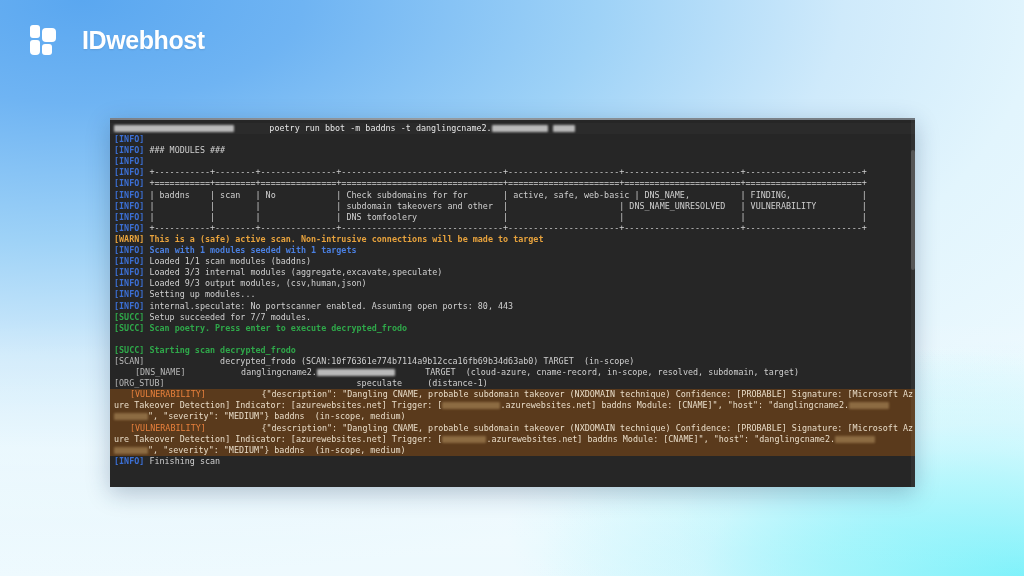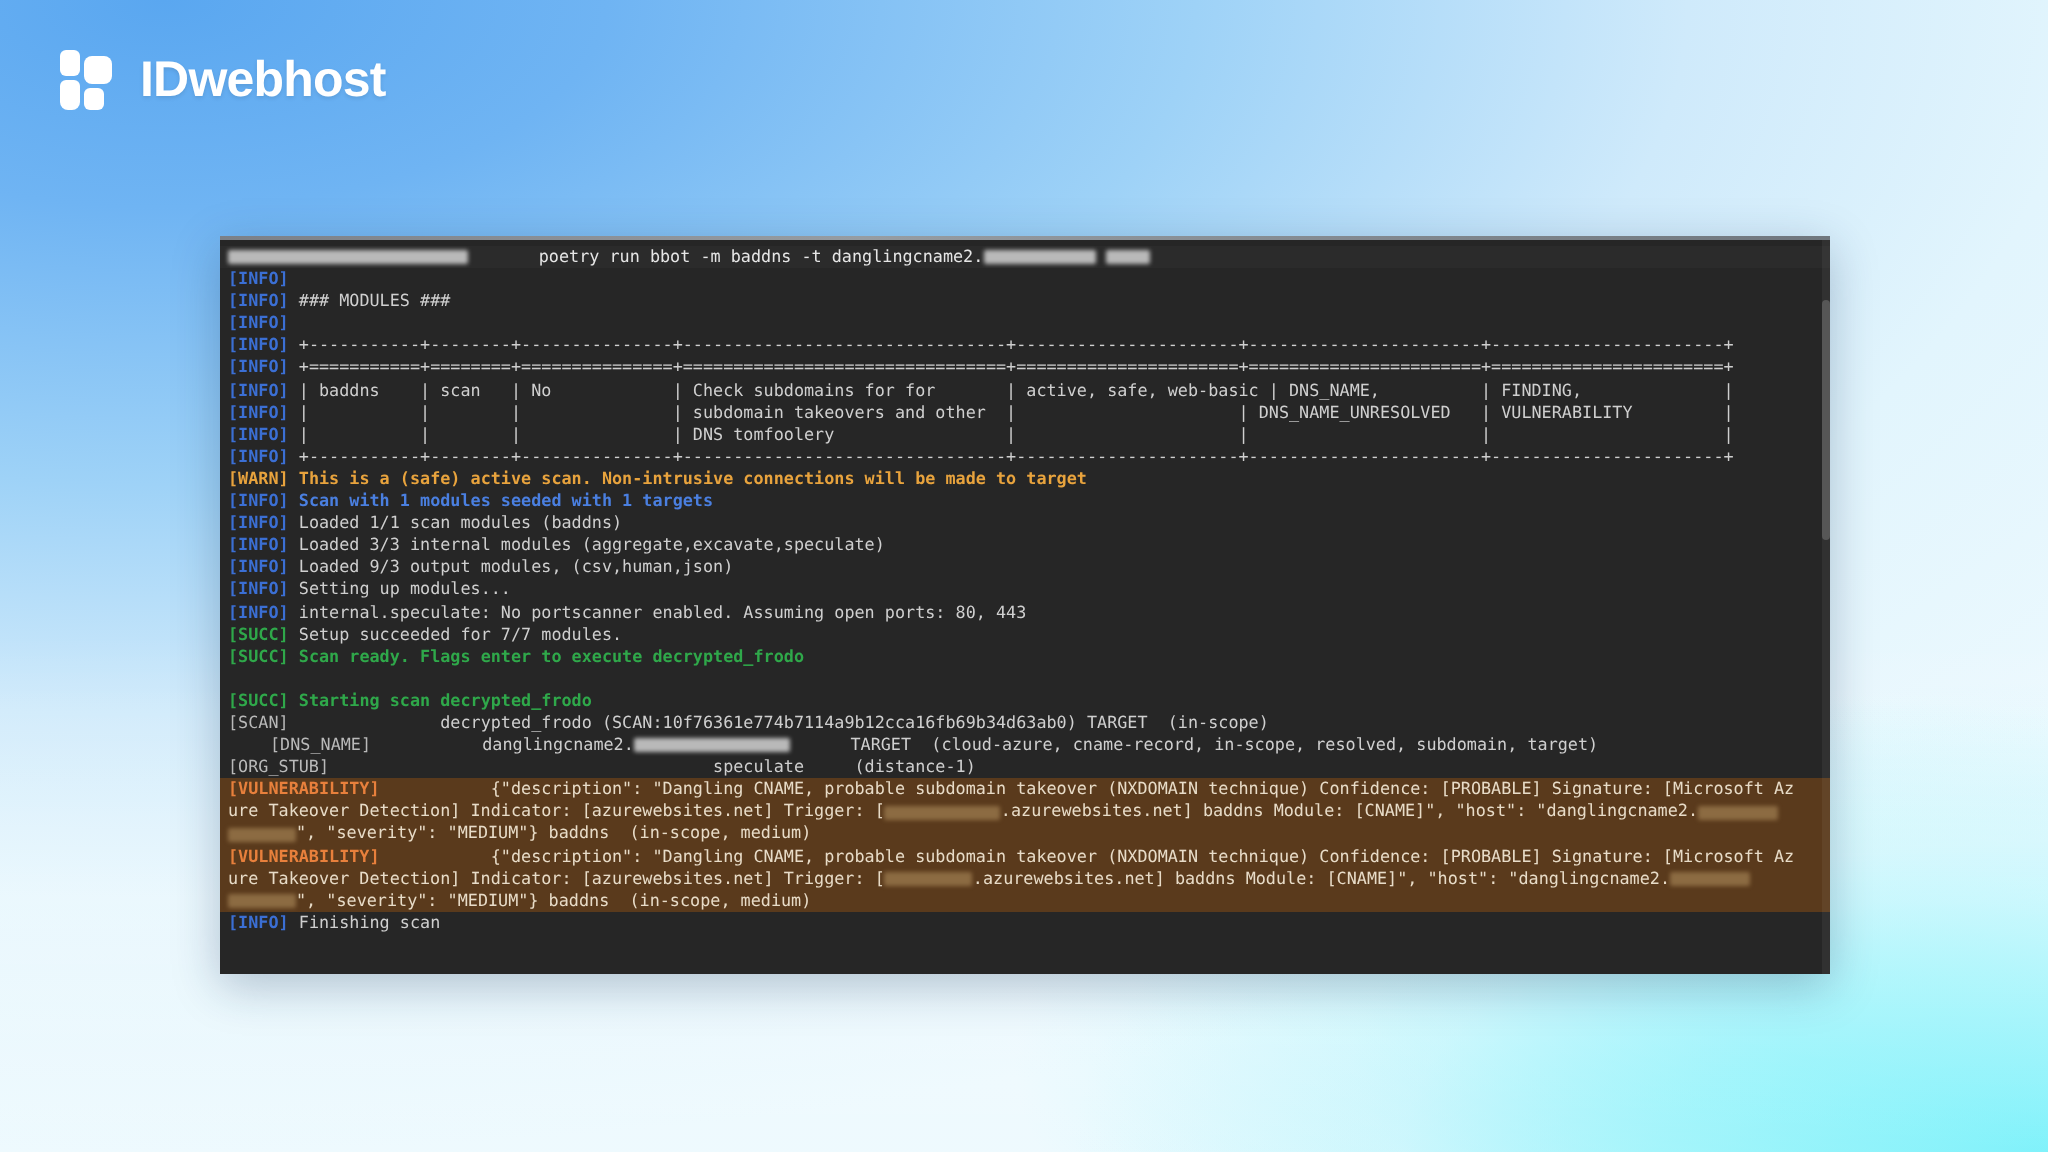--- a/index.html
+++ b/index.html
@@ -22,21 +22,21 @@
       radial-gradient(55% 45% at 88% 92%, rgba(120,240,252,.85) 0%, rgba(160,245,253,.35) 40%, rgba(200,248,255,0) 70%);
   }
   #bg-soft{
     position:absolute;inset:0;
     background:linear-gradient(180deg, rgba(255,255,255,0) 55%, rgba(255,255,255,.30) 78%, rgba(255,255,255,.10) 100%);
   }
 
   
   #logo{
     position:absolute;left:30px;top:25px;
-    display:flex;align-items:center;gap:14px;
+    display:flex;align-items:center;gap:26px;
     z-index:5;
   }
   #logo-mark{position:relative;width:26px;height:30px;flex:none;}
   #logo-mark i{position:absolute;background:#fff;border-radius:3px;display:block;}
   #logo-mark i.a{left:0;top:0;width:10px;height:13px;}
   #logo-mark i.b{left:0;top:15px;width:10px;height:15px;border-radius:3px 3px 4px 4px;}
   #logo-mark i.c{left:12px;top:3px;width:14px;height:14px;border-radius:4px;}
   #logo-mark i.d{left:12px;top:19px;width:10px;height:11px;}
   #logo-text{
     color:#ffffff;font-size:25px;font-weight:bold;letter-spacing:-.4px;
@@ -69,21 +69,21 @@
     letter-spacing:.01px;
     padding-left:4px;
   }
   .tag{display:inline-block;text-align:right;}
   .tag.info{color:#3b6fd4;font-weight:bold;}
   .tag.warn{color:#e8a33d;font-weight:bold;}
   .tag.succ{color:#2fa84a;font-weight:bold;}
   .tag.scan{color:#b9b9b9;}
   .tag.dns{color:#b9b9b9;margin-left:21px;}
   .tag.org{color:#b9b9b9;}
-  .tag.vuln{color:#e8803c;font-weight:bold;}
+  .tag.vuln{color:#e8803c;font-weight:normal;margin-left:16px;}
   .txt{color:#cfcfcf;}
   .txt-warn{color:#e8a33d;font-weight:bold;}
   .txt-info-b{color:#4a7fe0;font-weight:bold;}
   .txt-succ{color:#2fa84a;font-weight:bold;}
   .ln.vulnrow{background:#5a3a1c;}
   .ln.vulnrow .txt{color:#e8dcc8;}
   .ln.promptline{background:#2b2b2b;}
   .prompt-cmd{color:#e6e6e6;}
   .redact{
     display:inline-block;vertical-align:middle;
@@ -131,21 +131,21 @@
       <div class="ln"><span class="tag info">[INFO]</span><span> </span><span class="txt">|           |        |               | DNS tomfoolery                 |                      |                       |                       |</span></div>
       <div class="ln"><span class="tag info">[INFO]</span><span> </span><span class="txt">+-----------+--------+---------------+--------------------------------+----------------------+-----------------------+-----------------------+</span></div>
       <div class="ln"><span class="tag warn">[WARN]</span><span> </span><span class="txt-warn">This is a (safe) active scan. Non-intrusive connections will be made to target</span></div>
       <div class="ln"><span class="tag info">[INFO]</span><span> </span><span class="txt-info-b">Scan with 1 modules seeded with 1 targets</span></div>
       <div class="ln"><span class="tag info">[INFO]</span><span> </span><span class="txt">Loaded 1/1 scan modules (baddns)</span></div>
       <div class="ln"><span class="tag info">[INFO]</span><span> </span><span class="txt">Loaded 3/3 internal modules (aggregate,excavate,speculate)</span></div>
       <div class="ln"><span class="tag info">[INFO]</span><span> </span><span class="txt">Loaded 9/3 output modules, (csv,human,json)</span></div>
       <div class="ln"><span class="tag info">[INFO]</span><span> </span><span class="txt">Setting up modules...</span></div>
       <div class="ln"><span class="tag info">[INFO]</span><span> </span><span class="txt">internal.speculate: No portscanner enabled. Assuming open ports: 80, 443</span></div>
       <div class="ln"><span class="tag succ">[SUCC]</span><span> </span><span class="txt">Setup succeeded for 7/7 modules.</span></div>
-      <div class="ln"><span class="tag succ">[SUCC]</span><span> </span><span class="txt-succ">Scan ready. Flags enter to execute decrypted_frodo</span></div>
+      <div class="ln"><span class="tag succ">[SUCC]</span><span> </span><span class="txt-succ">Scan poetry. Press enter to execute decrypted_frodo</span></div>
       <div class="ln"><span class="txt"></span></div>
       <div class="ln"><span class="tag succ">[SUCC]</span><span> </span><span class="txt-succ">Starting scan decrypted_frodo</span></div>
       <div class="ln"><span class="tag scan">[SCAN]</span><span> </span><span class="txt">              decrypted_frodo (SCAN:10f76361e774b7114a9b12cca16fb69b34d63ab0) TARGET  (in-scope)</span></div>
       <div class="ln"><span class="tag dns">[DNS_NAME]</span><span> </span><span class="txt">          danglingcname2.</span><span class="redact" style="width: 78px; height: 7px;"></span><span class="txt">      TARGET  (cloud-azure, cname-record, in-scope, resolved, subdomain, target)</span></div>
       <div class="ln"><span class="tag org">[ORG_STUB]</span><span> </span><span class="txt">                                     speculate     (distance-1)</span></div>
       <div class="ln vulnrow"><span class="tag vuln">[VULNERABILITY]</span><span> </span><span class="txt">          {"description": "Dangling CNAME, probable subdomain takeover (NXDOMAIN technique) Confidence: [PROBABLE] Signature: [Microsoft Az</span></div>
       <div class="ln vulnrow"><span class="txt">ure Takeover Detection] Indicator: [azurewebsites.net] Trigger: [</span><span class="redact tan" style="width: 58px; height: 7px;"></span><span class="txt">.azurewebsites.net] baddns Module: [CNAME]", "host": "danglingcname2.</span><span class="redact tan" style="width: 40px; height: 7px;"></span></div>
       <div class="ln vulnrow"><span class="redact tan" style="width: 34px; height: 7px;"></span><span class="txt">", "severity": "MEDIUM"} baddns  (in-scope, medium)</span></div>
       <div class="ln vulnrow"><span class="tag vuln">[VULNERABILITY]</span><span> </span><span class="txt">          {"description": "Dangling CNAME, probable subdomain takeover (NXDOMAIN technique) Confidence: [PROBABLE] Signature: [Microsoft Az</span></div>
       <div class="ln vulnrow"><span class="txt">ure Takeover Detection] Indicator: [azurewebsites.net] Trigger: [</span><span class="redact tan" style="width: 44px; height: 7px;"></span><span class="txt">.azurewebsites.net] baddns Module: [CNAME]", "host": "danglingcname2.</span><span class="redact tan" style="width: 40px; height: 7px;"></span></div>

